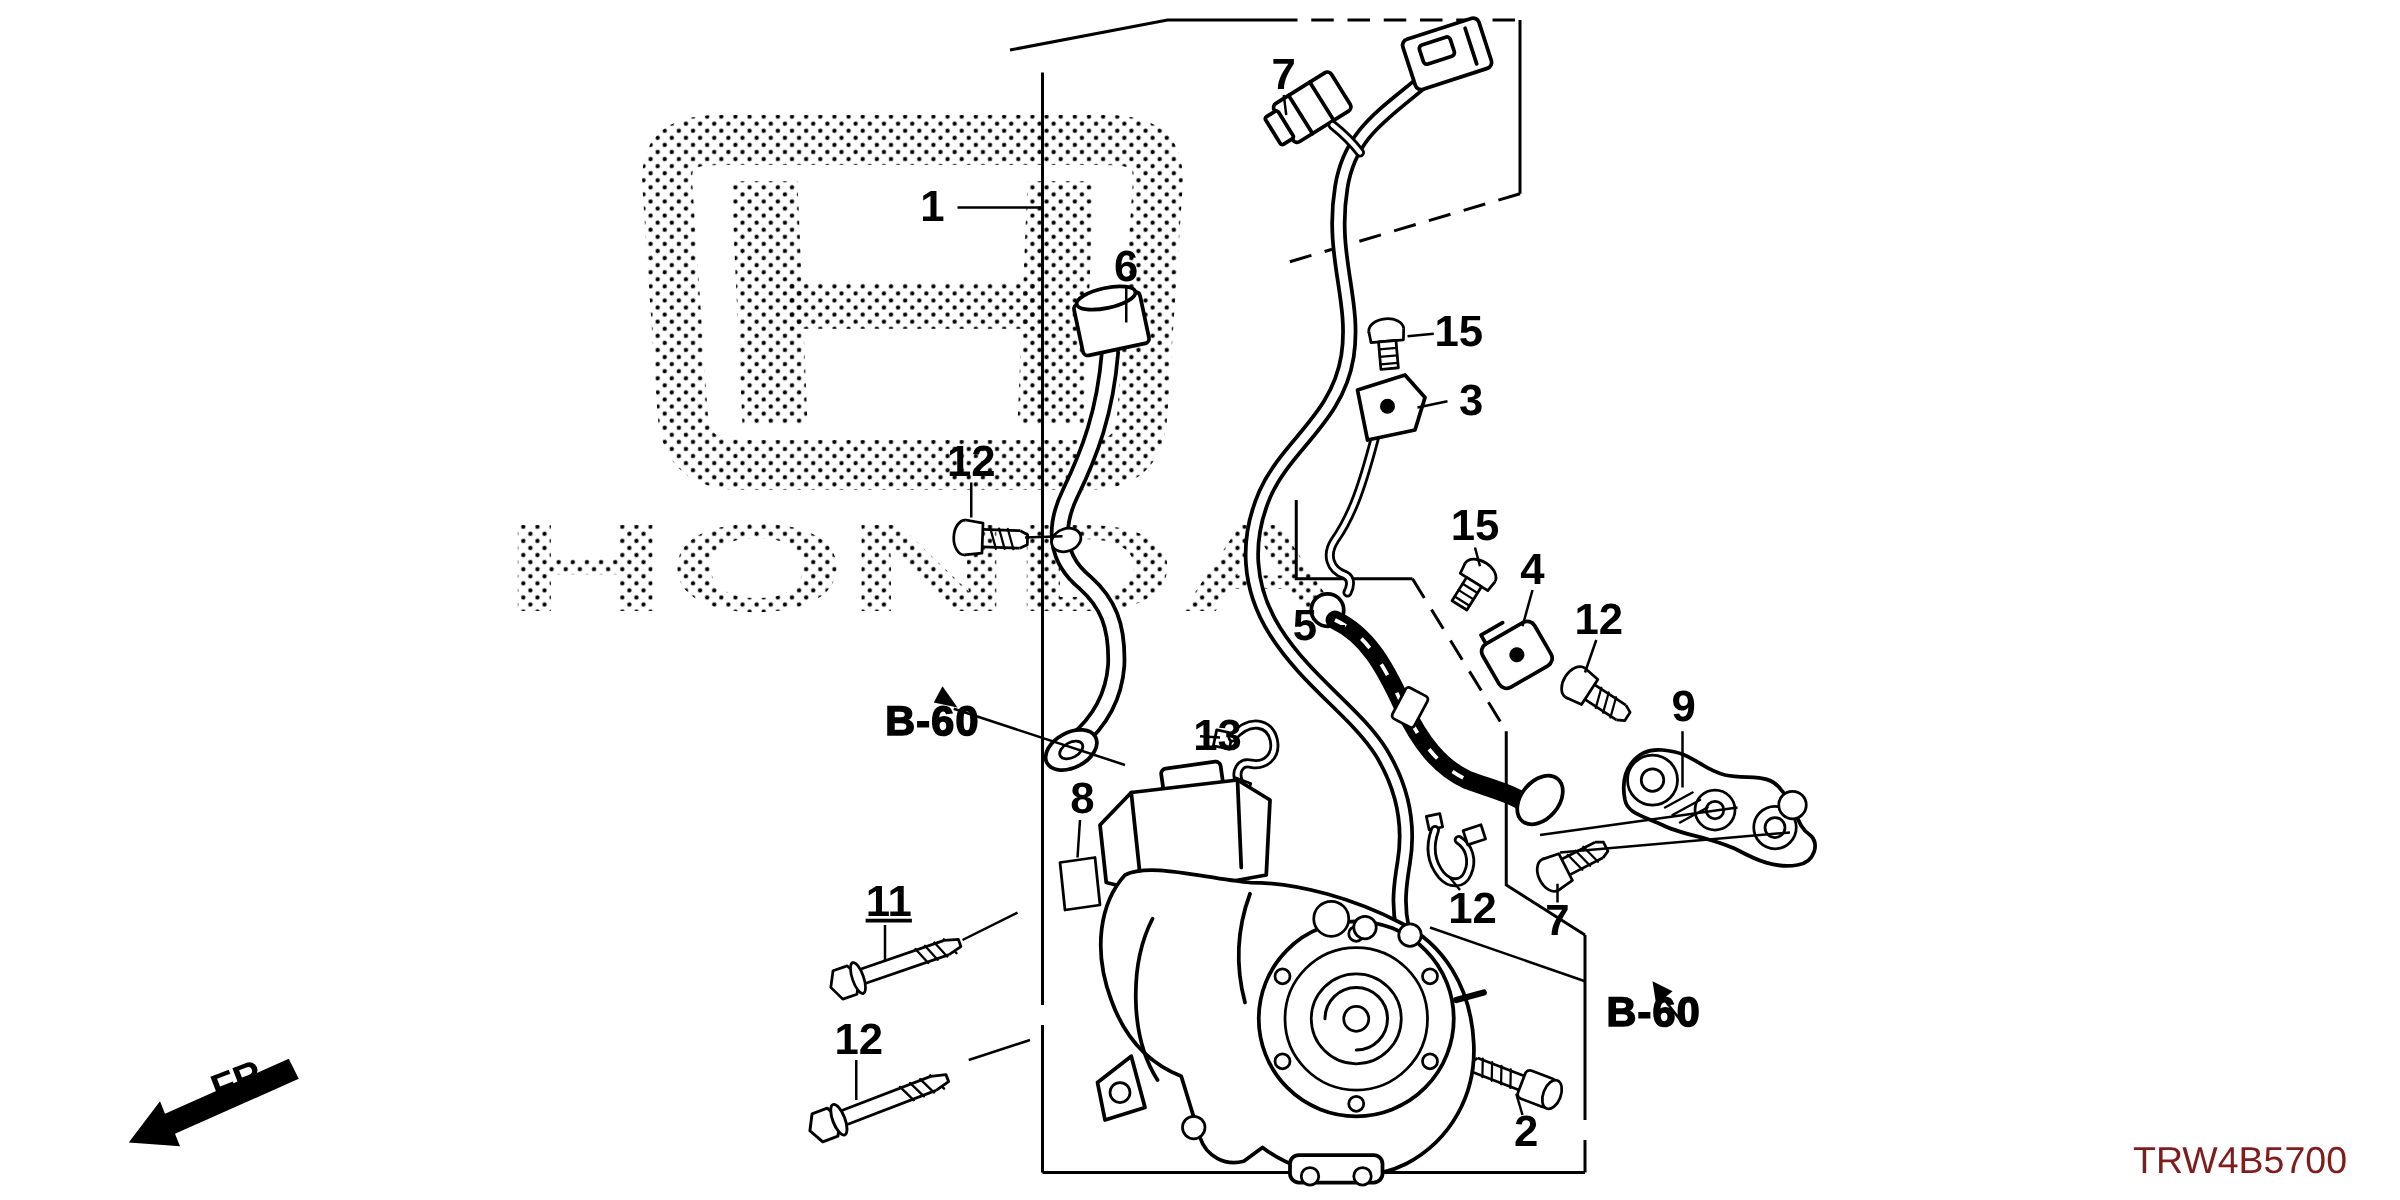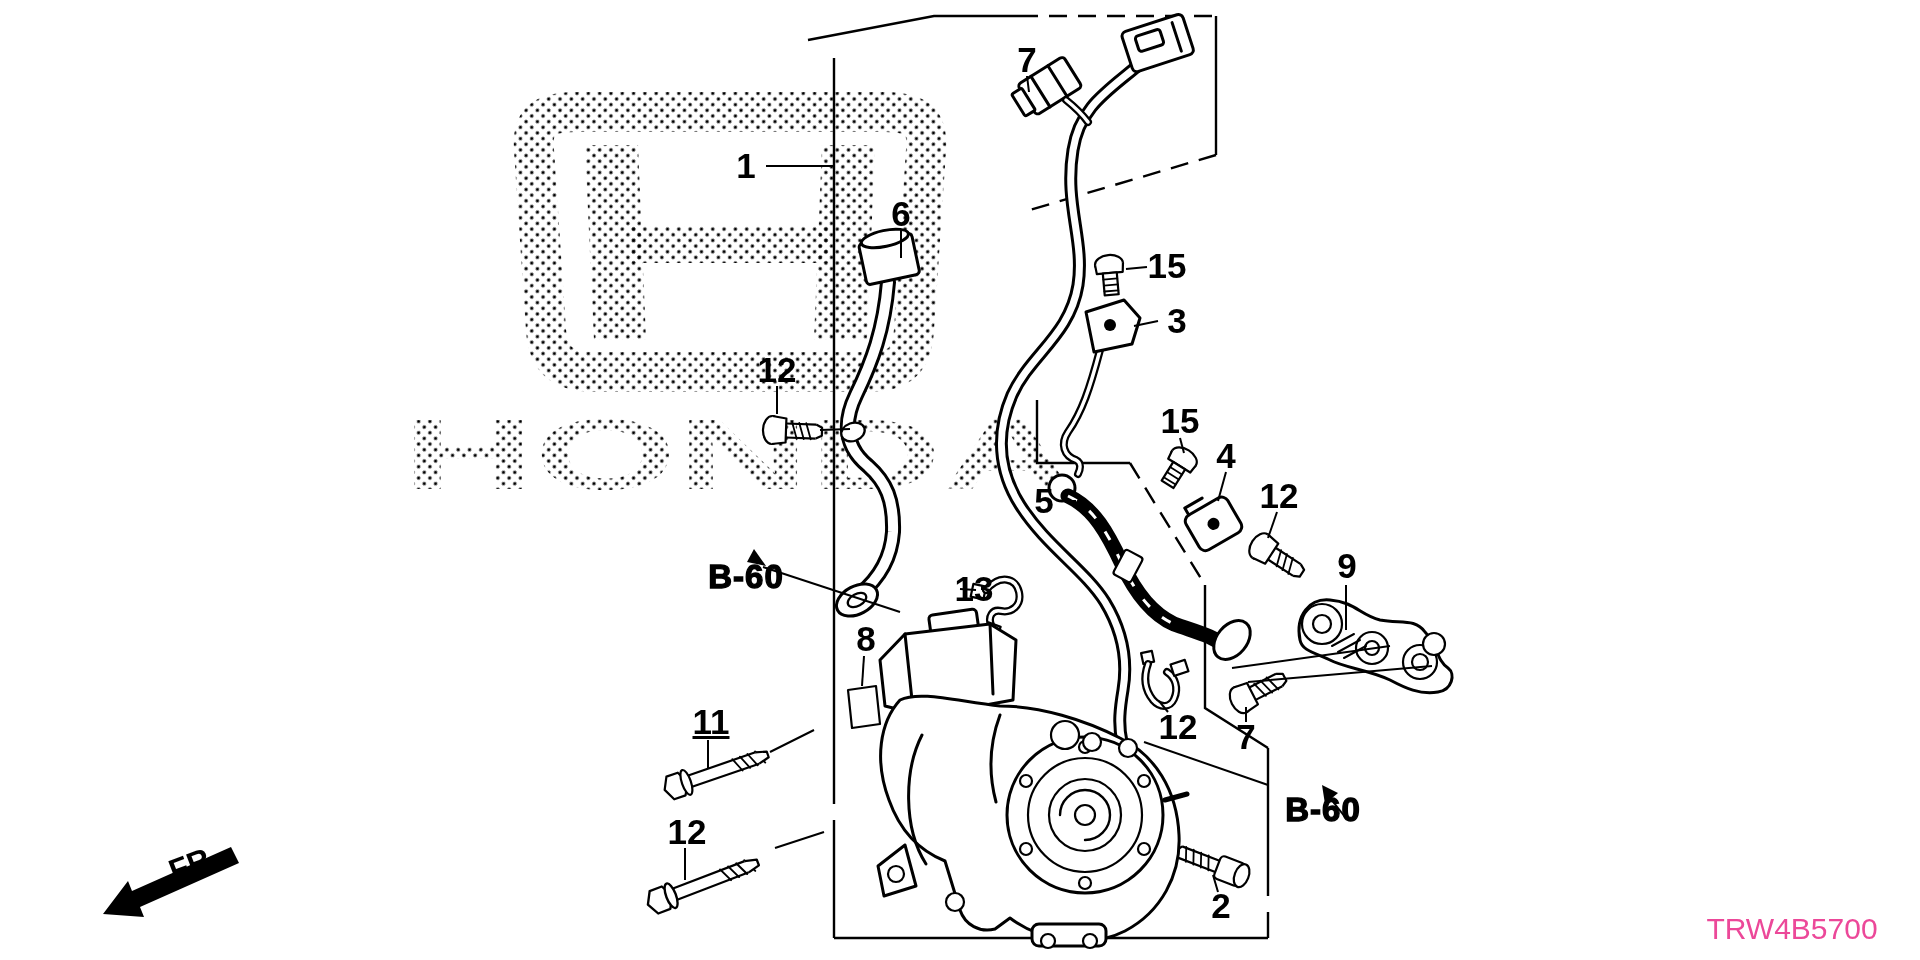--- a/index.html
+++ b/index.html
@@ -5,21 +5,21 @@
   html,body{margin:0;padding:0;background:#fff;}
   .stage{position:relative;width:1920px;height:960px;background:#ffffff;overflow:hidden;
          font-family:"Liberation Sans",sans-serif;}
   .art{position:absolute;left:0;top:0;}
   .callout{position:absolute;transform:translate(-50%,-50%);
            font:700 35px "Liberation Sans",sans-serif;color:#000;white-space:nowrap;}
   .ref{position:absolute;transform:translate(-50%,-50%);
        font:700 33px "Liberation Sans",sans-serif;color:#000;white-space:nowrap;
        -webkit-text-stroke:1.3px #000;letter-spacing:1px;margin-top:44px;}
   .code{position:absolute;transform:translate(-50%,-50%);
-        font:400 30px "Liberation Sans",sans-serif;color:#ec4899;white-space:nowrap;text-align:right;}
+        font:400 30px "Liberation Sans",sans-serif;color:#7f1d1d;white-space:nowrap;text-align:right;}
   
   .fence{stroke:#000;stroke-width:2.4;fill:none;}
   .fence-d{stroke:#000;stroke-width:2.4;fill:none;stroke-dasharray:18 11;}
   .leader{stroke:#000;stroke-width:2;fill:none;}
   .ln{stroke:#000;stroke-width:3;fill:none;stroke-linecap:round;stroke-linejoin:round;}
   .lnf{stroke:#000;stroke-width:3;fill:#fff;stroke-linejoin:round;}
   .lnfb{stroke:#000;stroke-width:2.2;fill:#fff;stroke-linejoin:round;}
   .tube-o{stroke:#000;stroke-width:13;fill:none;stroke-linecap:round;}
   .tube-i{stroke:#fff;stroke-width:7;fill:none;stroke-linecap:round;}
   .pipe-o{stroke:#000;stroke-width:16;fill:none;stroke-linecap:round;}

